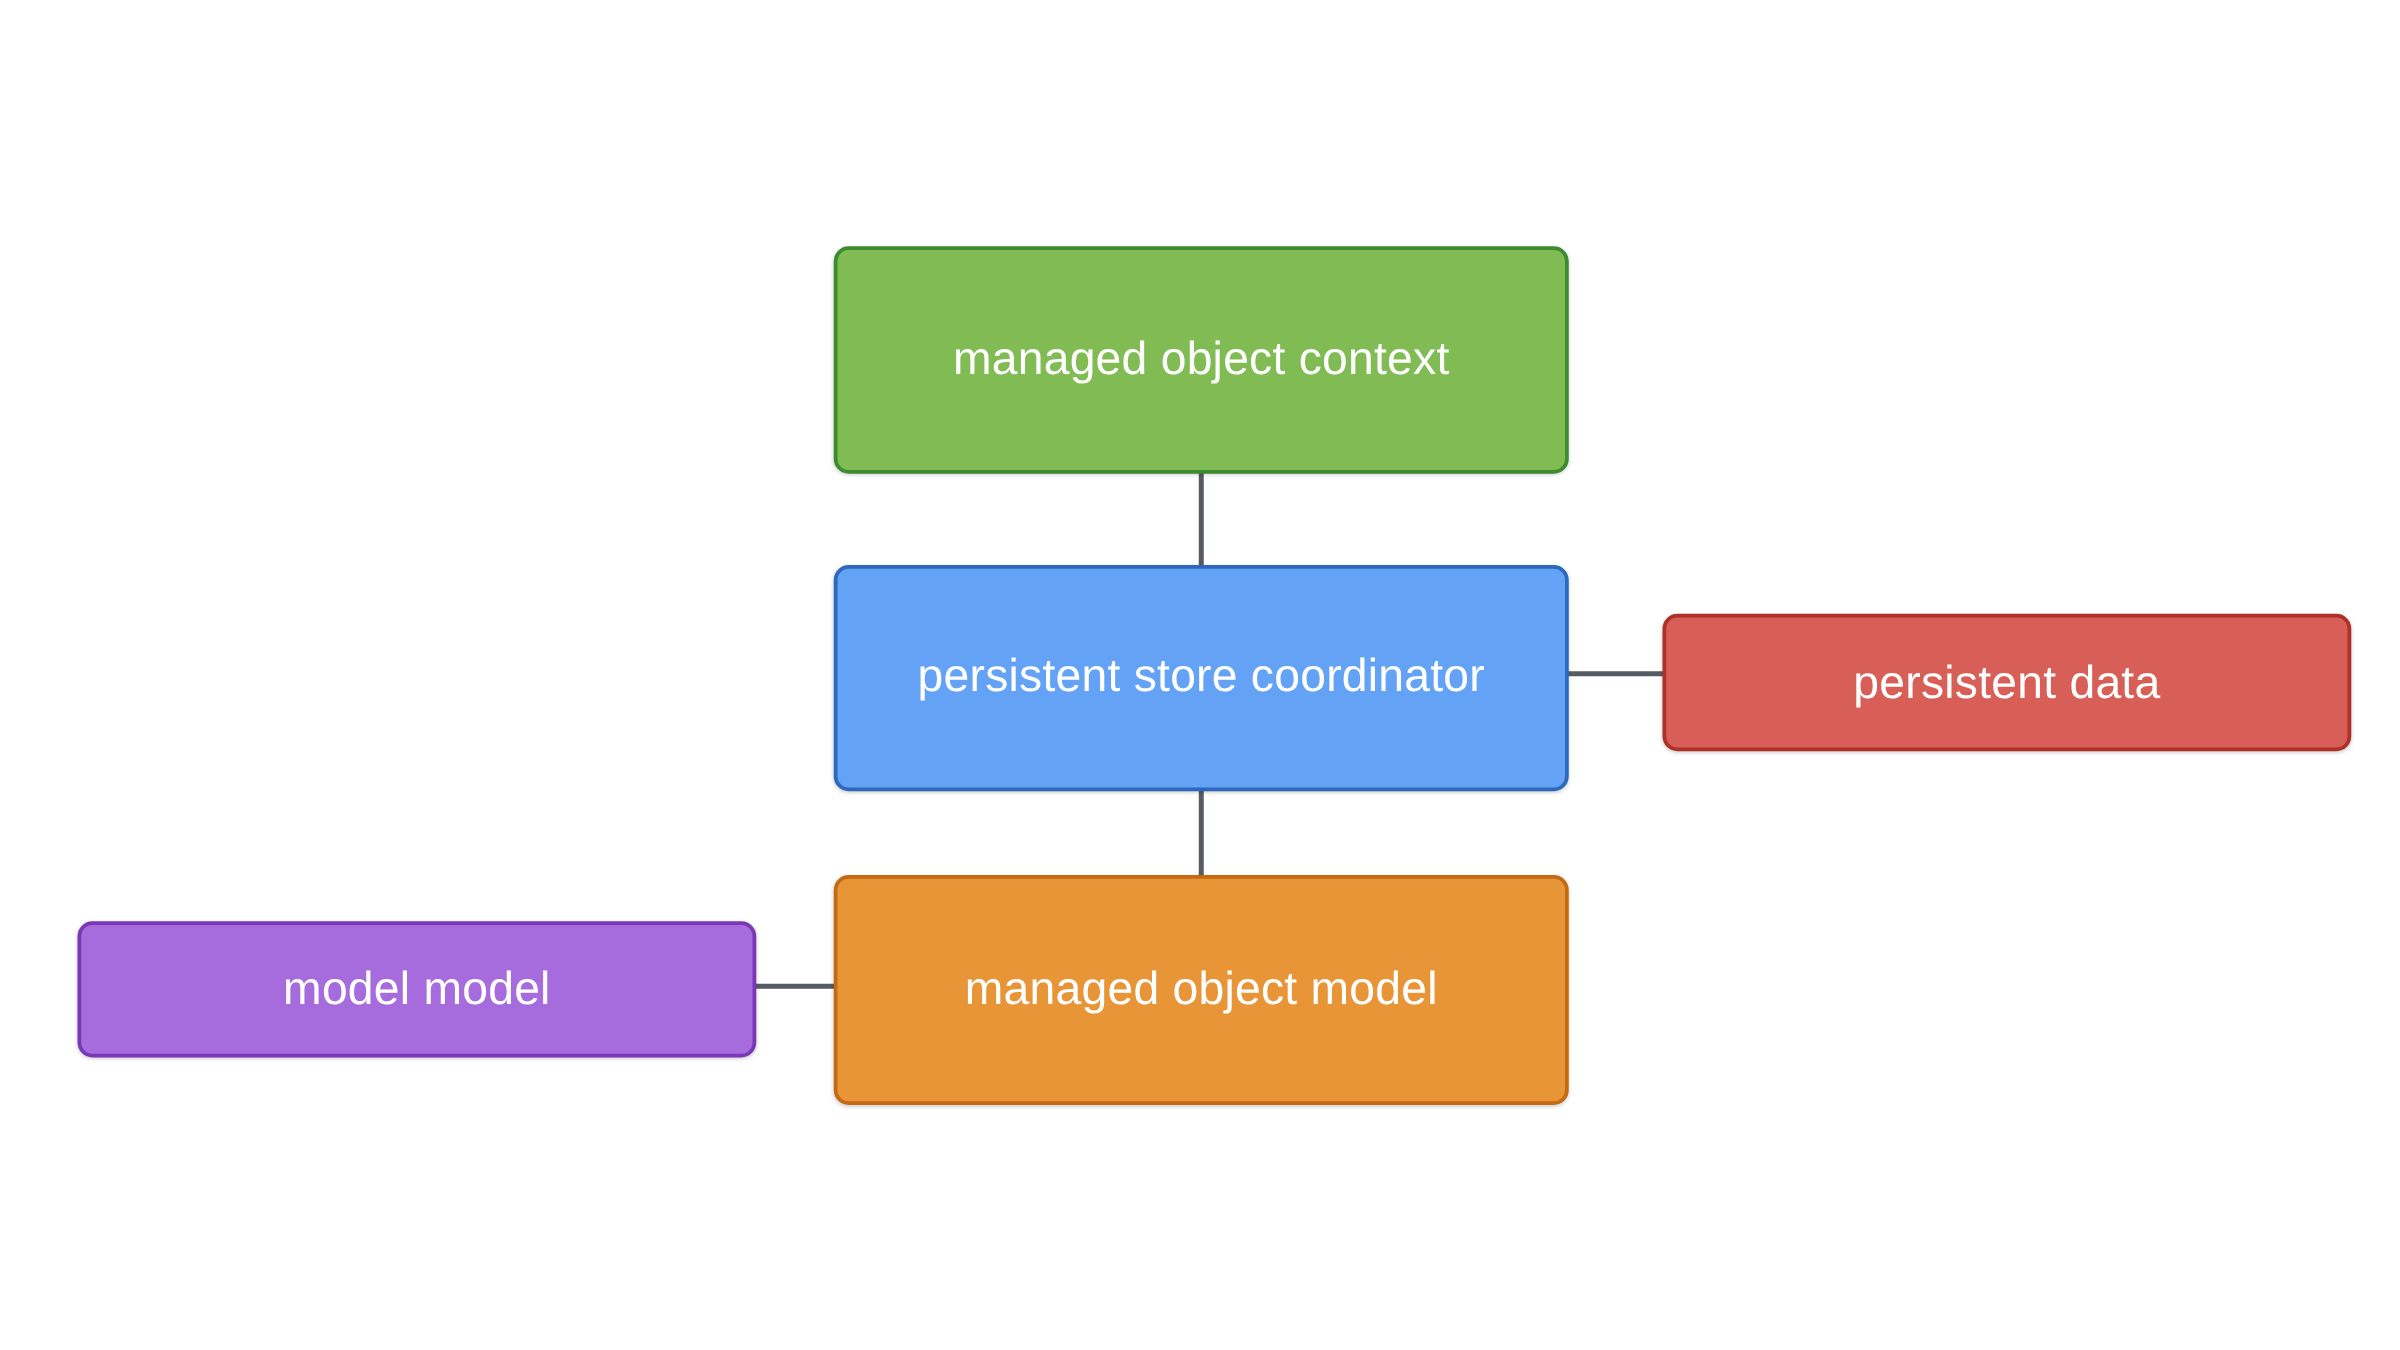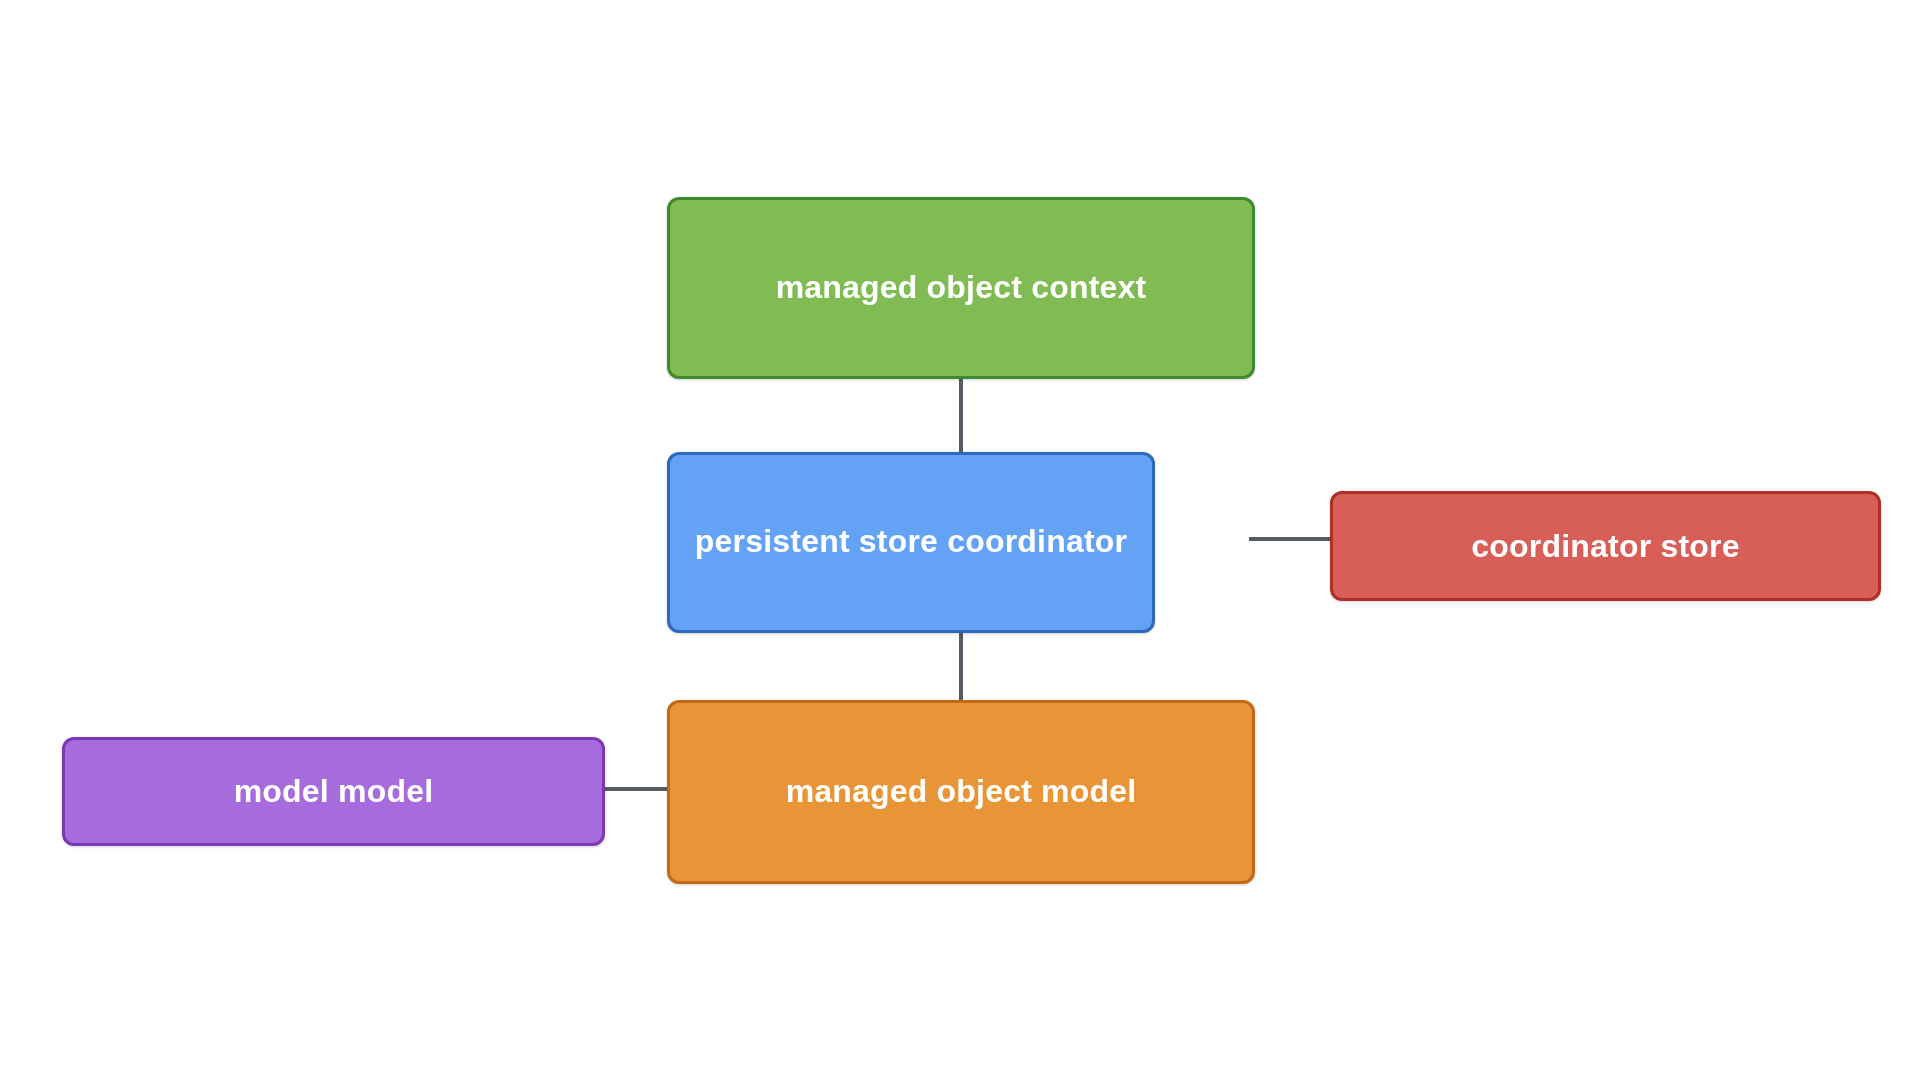--- a/index.html
+++ b/index.html
@@ -59,43 +59,43 @@
     border-style: solid;
     border-width: 3px;
     display: flex;
     align-items: center;
     justify-content: center;
     z-index: 2;
     box-shadow: 0 1px 3px rgba(0,0,0,0.18);
   }
   .node-label {
     color: #ffffff;
-    font-size: 32px;
-    font-weight: 700;
+    font-size: 37px;
+    font-weight: 400;
     letter-spacing: 0.2px;
     line-height: 1.2;
     text-align: center;
     white-space: nowrap;
     user-select: none;
   }
 
   
   #node-managed-object-context {
     left: 667px;
     top: 197px;
     width: 588px;
     height: 182px;
     background: #80BC53;
     border-color: #3D8B2E;
   }
   
   #node-persistent-store-coordinator {
     left: 667px;
     top: 452px;
-    width: 488px;
+    width: 588px;
     height: 181px;
     background: #64A2F5;
     border-color: #2C68BC;
   }
   
   #node-persistent-store {
     left: 1330px;
     top: 491px;
     width: 551px;
     height: 110px;
@@ -141,21 +141,21 @@
 
   <div class="node" id="node-managed-object-context">
     <span class="node-label">managed object context</span>
   </div>
 
   <div class="node" id="node-persistent-store-coordinator">
     <span class="node-label">persistent store coordinator</span>
   </div>
 
   <div class="node" id="node-persistent-store">
-    <span class="node-label">coordinator store</span>
+    <span class="node-label">persistent data</span>
   </div>
 
   <div class="node" id="node-managed-object-model">
     <span class="node-label">managed object model</span>
   </div>
 
   <div class="node" id="node-data-model">
     <span class="node-label">model model</span>
   </div>
 

